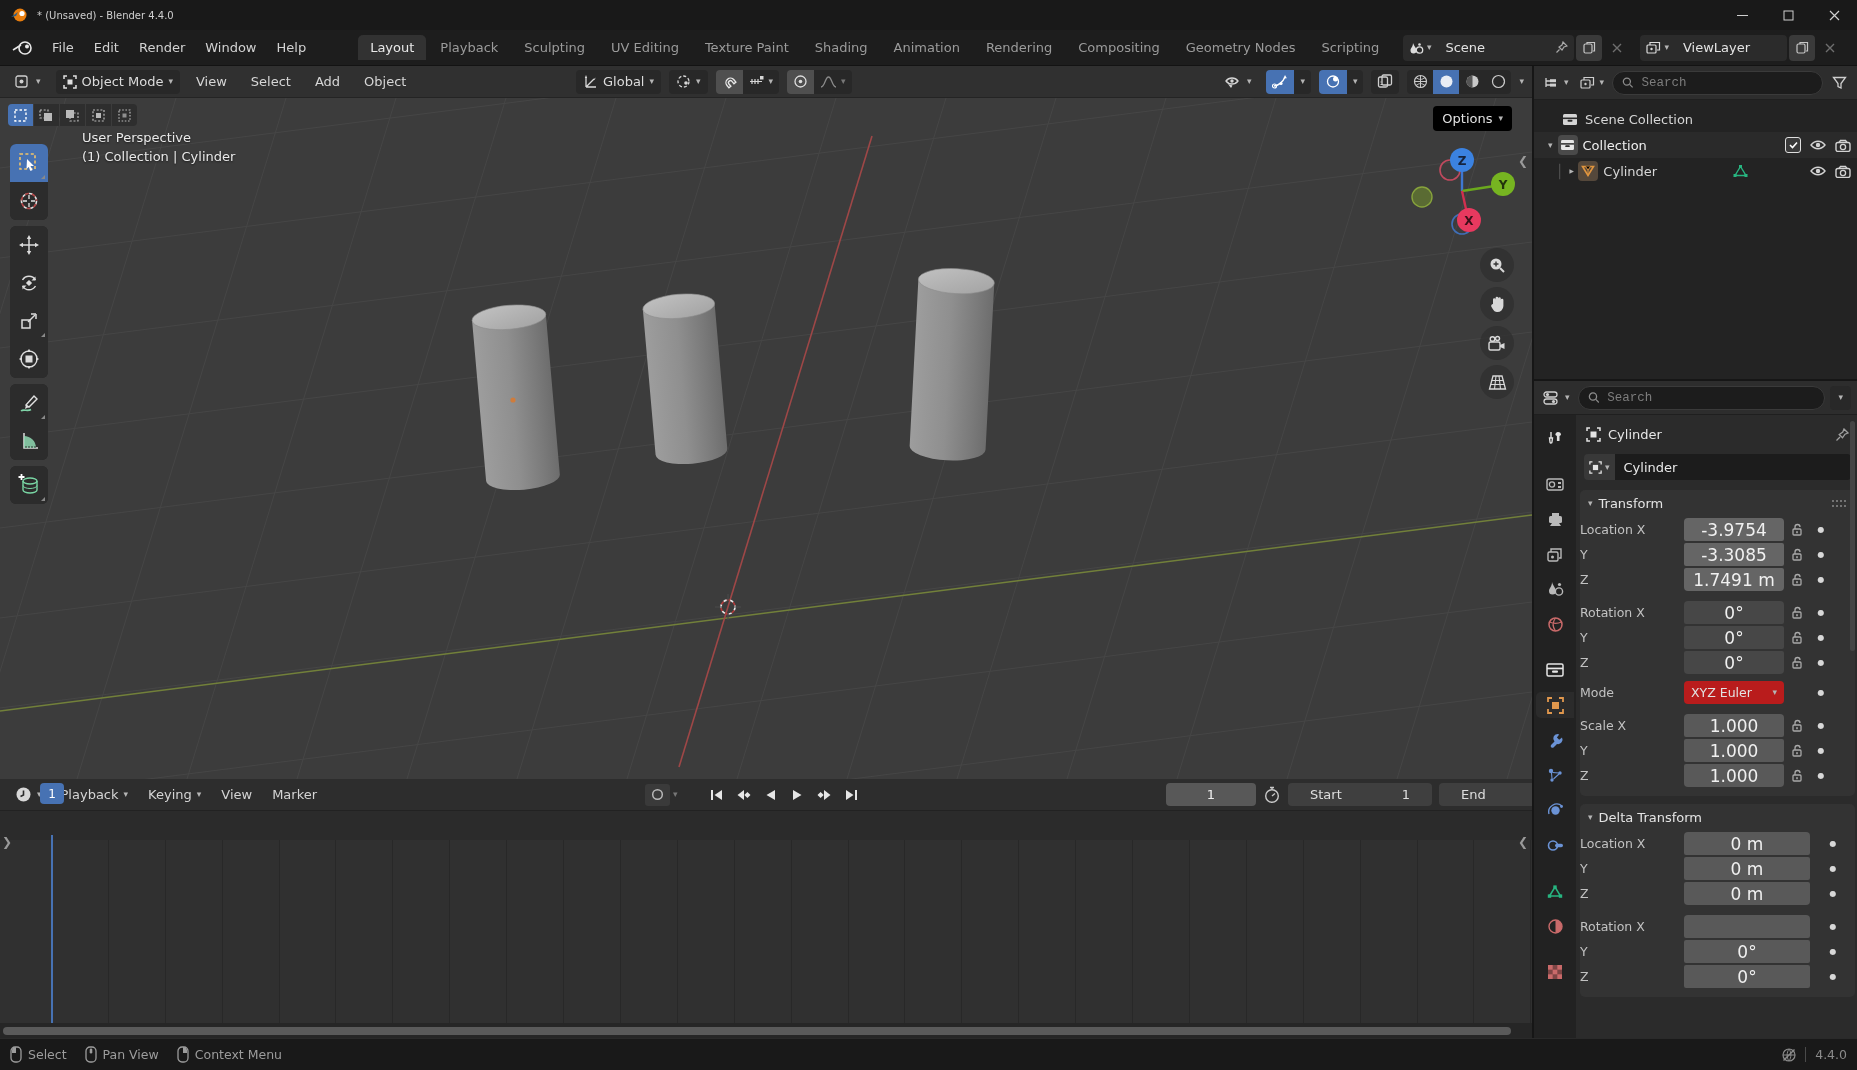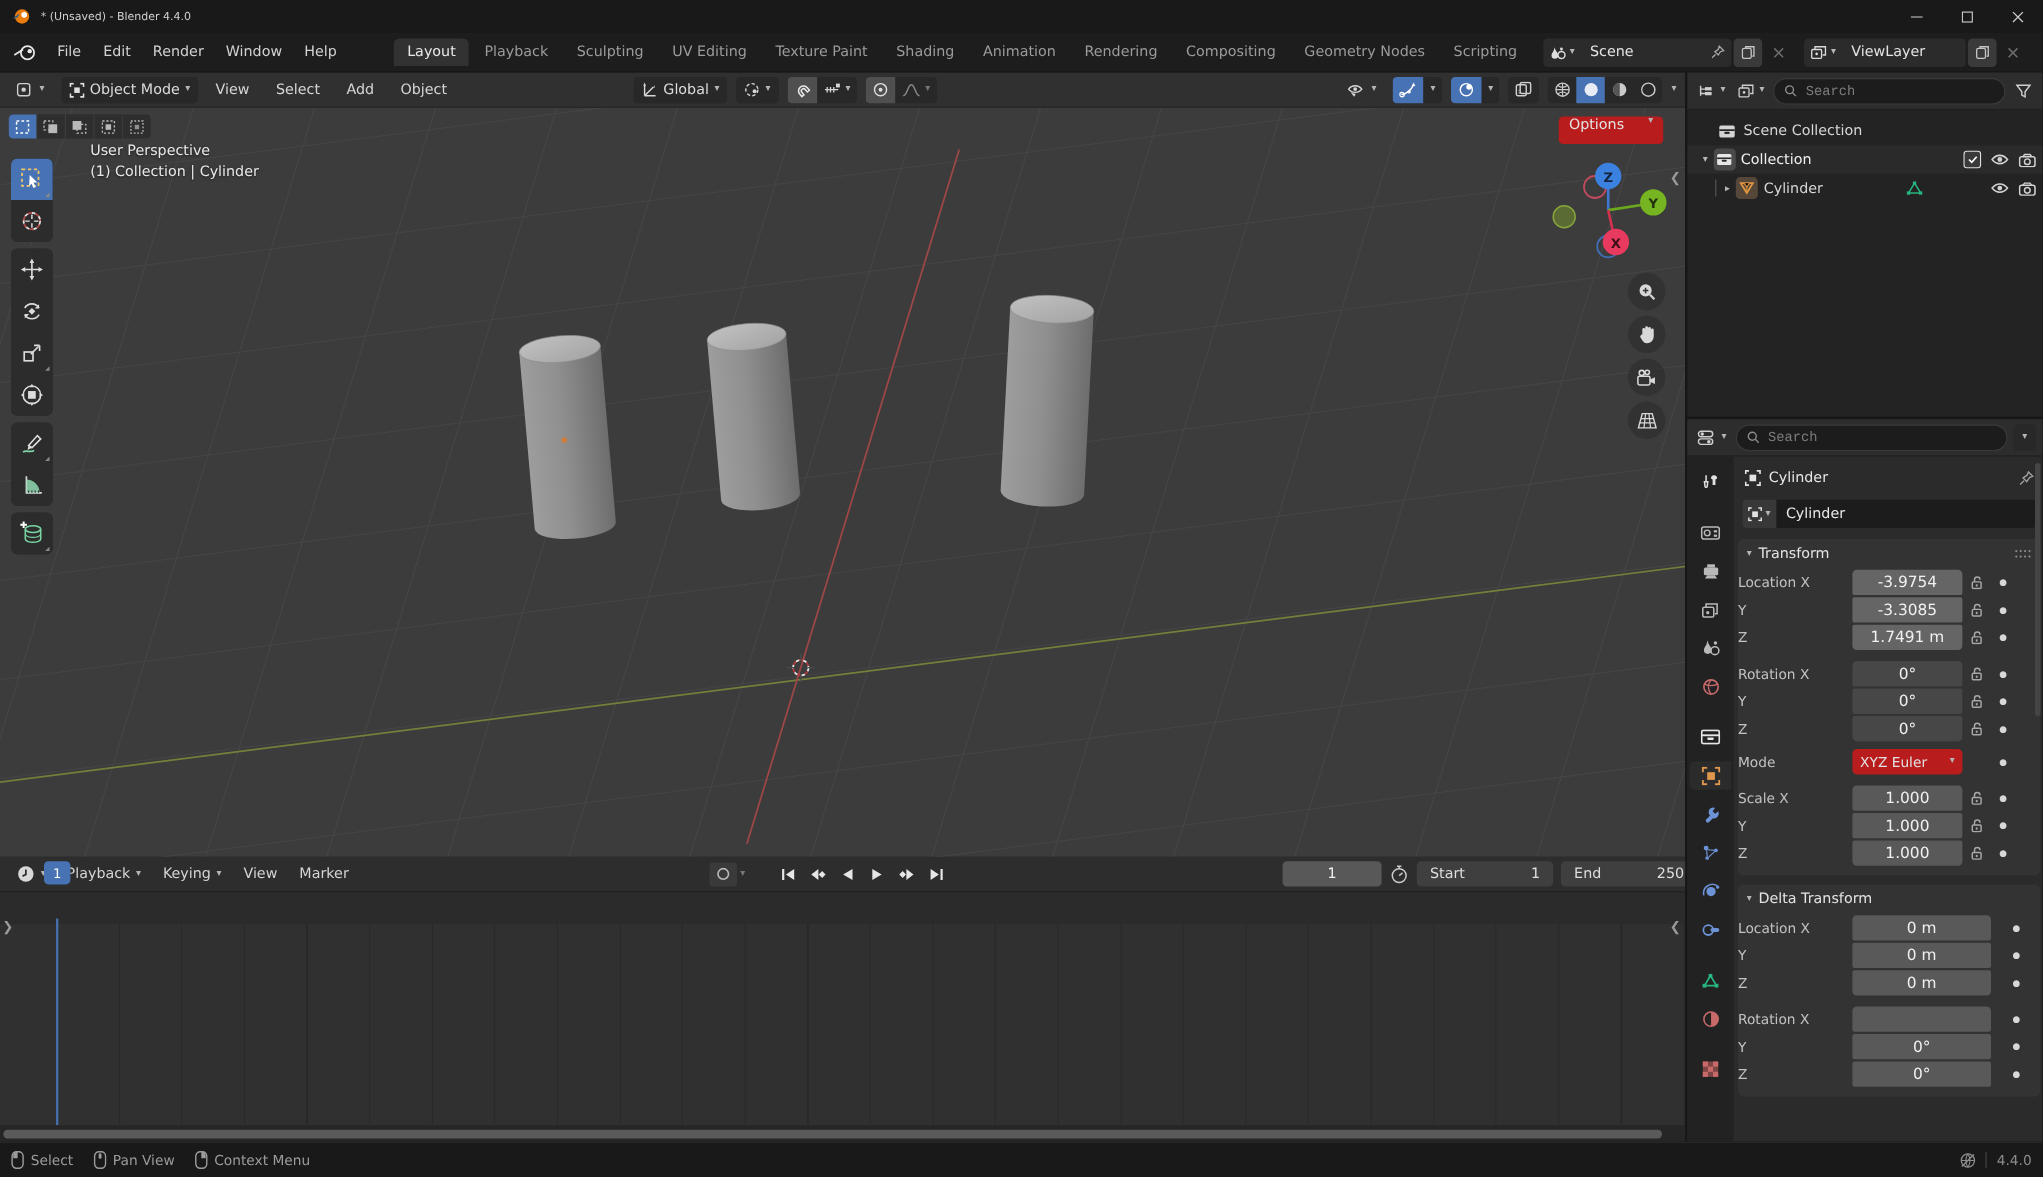--- a/index.html
+++ b/index.html
@@ -35,21 +35,21 @@
   .hgroup{display:flex;height:24px;border-radius:4px;overflow:hidden}
   .hgroup .seg{display:flex;align-items:center;gap:4px;padding:0 6px;background:#282828}
   .hgroup .seg.on{background:#4f4f4f}
   .hgroup .seg.accent{background:#4772b3}
   .vmenu{padding:4px 8px;color:#d6d6d6}
   .shadebtn{width:26px;height:24px;display:flex;align-items:center;justify-content:center;background:#282828}
   .shadebtn.on{background:#4772b3}
 
   
   .vp-canvas{position:absolute;left:0;top:98px;width:1532px;height:681px;background:#3c3c3c;overflow:hidden}
-  .options-btn{position:absolute;right:20px;top:8px;height:25px;display:flex;gap:22px;background:#b91c1c;border-radius:4px;padding:0 9px;color:#e2e2e2}
+  .options-btn{position:absolute;right:20px;top:8px;height:25px;display:flex;align-items:center;gap:6px;background:#000000;border-radius:4px;padding:0 9px;color:#e2e2e2}
   .selmode{position:absolute;left:8px;top:6px;display:flex;gap:1px}
   .smbtn{width:25px;height:22px;background:#2e2e2e;display:flex;align-items:center;justify-content:center;border-radius:0}
   .smbtn:first-child{border-radius:4px 0 0 4px;background:#4772b3}
   .smbtn:last-child{border-radius:0 4px 4px 0}
   .vp-text{position:absolute;left:82px;top:30px;color:#e9e9e9;font-size:13px;text-shadow:0 1px 2px rgba(0,0,0,.55);line-height:19px}
   .toolbar{position:absolute;left:10px;top:46px;display:flex;flex-direction:column;gap:6px}
   .tgroup{display:flex;flex-direction:column;background:rgba(40,40,40,.9);border-radius:6px;overflow:hidden}
   .tbtn{width:38px;height:38px;display:flex;align-items:center;justify-content:center;background:#2c2c2c;position:relative}
   .tbtn.active{background:#4772b3}
   .tbtn .corner{position:absolute;right:3px;bottom:3px;width:0;height:0;border-left:4px solid transparent;border-bottom:4px solid #8a8a8a}
@@ -57,21 +57,21 @@
   .edge-arrow{color:#9a9a9a;font-size:12px}
 
   
   .timeline{position:absolute;left:0;top:779px;width:1532px;height:259px;background:#2b2b2b;box-sizing:border-box}
   .tl-header{position:absolute;left:0;top:0;width:100%;height:32px;background:#2d2d2d;border-bottom:1px solid #222;display:flex;align-items:center;padding:0 8px;gap:4px;box-sizing:border-box}
   .tl-menu{padding:4px 8px;color:#d4d4d4}
   .pbgroup{display:flex;gap:2px}
   .pbtn{width:25px;height:22px;display:flex;align-items:center;justify-content:center;background:#3a3a3a;border-radius:3px;color:#e6e6e6}
   .pbtn.flat{background:transparent}
   .framefield{width:90px;height:23px;background:#585858;border-radius:4px;display:flex;align-items:center;justify-content:center;color:#f0f0f0}
-  .rangefield{height:23px;background:#3f3f3f;border-radius:4px;display:flex;align-items:center;justify-content:space-between;padding:0 12px;color:#dedede}
+  .rangefield{height:23px;background:#3f3f3f;border-radius:4px;display:flex;align-items:center;justify-content:space-between;padding:0 22px;color:#dedede}
   .tl-ruler{position:absolute;left:0;top:32px;width:100%;height:29px;background:#292929;border-bottom:1px solid #222}
   .tick{position:absolute;top:7px;transform:translateX(-50%);color:#9a9a9a;font-size:12px}
   .cf-badge{position:absolute;left:52px;top:4px;transform:translateX(-50%);background:#4772b3;color:#fff;border-radius:4px;min-width:24px;height:21px;display:flex;align-items:center;justify-content:center;font-size:12px}
   .tl-tracks{position:absolute;left:0;top:61px;width:100%;height:183px;background:#303030;
      background-image:repeating-linear-gradient(90deg,rgba(0,0,0,.16) 0 1px,transparent 1px 56.9px);background-position:51px 0}
   .playhead{position:absolute;left:51px;top:56px;width:2px;height:188px;background:#4772b3}
   .tl-scroll{position:absolute;left:0;top:244px;width:100%;height:15px;background:#262626;display:flex;align-items:center}
   .tl-thumb{height:8px;background:#5a5a5a;border-radius:4px;margin-left:3px;width:1508px}
 
   
@@ -93,21 +93,21 @@
   .gap8{height:2px}
   .prop-content{position:absolute;left:42px;top:34px;width:283px;height:623px;overflow:hidden}
   .crumb{display:flex;align-items:center;gap:7px;padding:12px 10px 8px 10px;color:#e6e6e6}
   .idrow{display:flex;height:26px;margin:4px 8px 10px 8px;border-radius:4px;overflow:hidden}
   .idrow .icoseg{display:flex;align-items:center;gap:3px;background:#383838;padding:0 5px}
   .idrow .nameseg{flex:1;background:#1c1c1c;display:flex;align-items:center;padding:0 9px;color:#e8e8e8}
   .panel{background:#333;border-radius:5px;margin:0 4px 8px 4px;padding-bottom:8px}
   .panel-title{display:flex;align-items:center;gap:6px;height:27px;padding:0 8px;color:#e4e4e4}
   .trow{display:flex;align-items:center;height:25px;padding-right:6px}
   .trow .tlabel{width:96px;text-align:left;color:#c2c2c2;font-size:12.5px;padding-right:8px;flex:none;white-space:nowrap}
-  .vfield{width:100px;height:23px;border-radius:2px;display:flex;align-items:center;justify-content:center;color:#f0f0f0;font-size:14px;flex:none}
+  .vfield{width:100px;height:23px;border-radius:2px;display:flex;align-items:center;justify-content:center;color:#f0f0f0;font-size:17px;flex:none}
   .vfield.lt{background:#656565}
   .vfield.md{background:#595959}
   .vfield.dk{background:#474747}
   .grp-top{border-radius:4px 4px 2px 2px}.grp-bot{border-radius:2px 2px 4px 4px}
   .lockslot{width:26px;display:flex;justify-content:center;flex:none}
   .dotslot{width:22px;display:flex;justify-content:center;flex:none;color:#d8d8d8;font-size:8px}
   .dd{width:100px;height:23px;background:#b91c1c;border-radius:4px;display:flex;align-items:center;justify-content:space-between;padding:0 7px;box-sizing:border-box;color:#e2e2e2;font-size:12.5px;flex:none}
   .vscroll{position:absolute;right:2px;top:40px;width:5px;height:230px;background:#454545;border-radius:3px}
 
   

